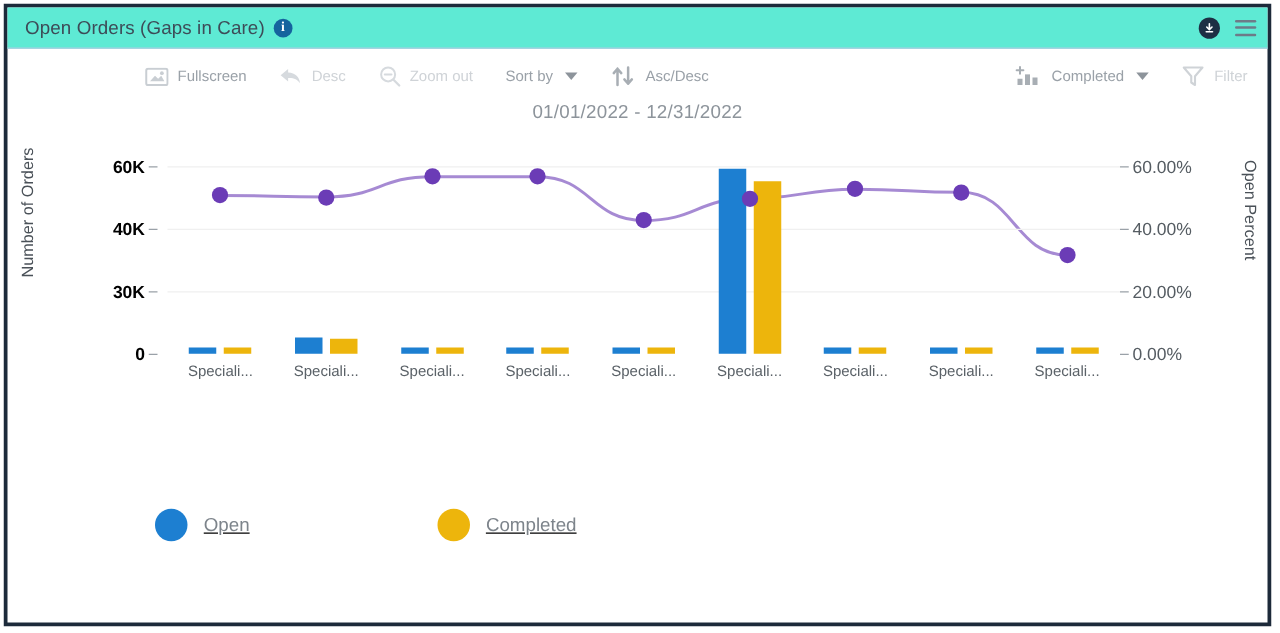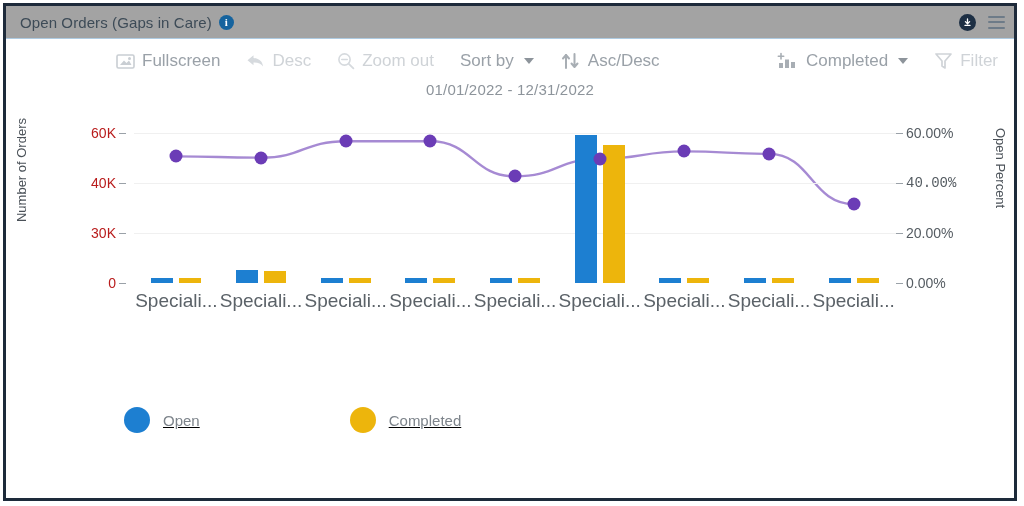--- a/index.html
+++ b/index.html
@@ -9,21 +9,21 @@
     position:absolute; left:3px; top:3px; width:1014px; height:498px;
     box-sizing:border-box;
     border:3px solid #1d2a3a;
     background:#ffffff;
   }
 
   
   .titlebar{
     position:relative;
     height:32px;
-    background:#a3a3a3;
+    background:#5eead4;
     border-bottom:1px solid #aecbe2;
     display:flex; align-items:center;
   }
   .title-text{
     margin-left:14px;
     font-size:15px;
     color:#3d4b57;
     letter-spacing:.1px;
     white-space:nowrap;
   }
@@ -43,21 +43,21 @@
   .burger{width:17px;height:13px;display:flex;flex-direction:column;justify-content:space-between;}
   .burger i{display:block;height:2px;background:#6d7b88;border-radius:1px;}
 
   
   .toolbar{
     position:relative;height:44px;display:flex;align-items:center;
     padding-left:110px; box-sizing:border-box;
   }
   .tb-item{
     display:flex;align-items:center;gap:7px;
-    font-size:17px;color:#9aa1a8;margin-right:26px;white-space:nowrap;
+    font-size:12px;color:#9aa1a8;margin-right:26px;white-space:nowrap;
   }
   .tb-item.dim{color:#cfd3d7;}
   .tb-item .ic{display:flex;align-items:center;justify-content:center;}
   .caret{
     width:0;height:0;border-left:5px solid transparent;border-right:5px solid transparent;
     border-top:6px solid #8d949b;margin-left:3px;
   }
   .tb-right{position:absolute;right:16px;top:0;height:44px;display:flex;align-items:center;}
   .tb-right .tb-item:last-child{margin-right:0;}
 
@@ -75,34 +75,34 @@
   }
   .axis-title.left{left:8px;top:8px;transform:rotate(180deg);}
   .axis-title.right{right:6px;top:18px;}
 
   .plot{
     position:absolute;left:128px;right:118px;top:10px;height:163px;
   }
   .gridline{position:absolute;left:0;right:0;height:1px;background:#f0f0f0;}
 
   .ylabels-left{position:absolute;left:60px;top:10px;height:163px;width:62px;}
-  .ylabels-left .lbl{position:absolute;right:12px;font-size:14px;color:#b91c1c;transform:translateY(-50%);}
+  .ylabels-left .lbl{position:absolute;right:12px;font-size:14px;color:#000000;transform:translateY(-50%);font-weight:bold;}
   .ylabels-left .tk{position:absolute;right:2px;width:7px;height:1px;background:#9aa1a8;}
 
   .ylabels-right{position:absolute;right:40px;top:10px;height:163px;width:80px;}
   .ylabels-right .lbl{position:absolute;left:12px;font-size:14px;color:#555c62;transform:translateY(-50%);white-space:nowrap;}
   .ylabels-right .tk{position:absolute;left:2px;width:7px;height:1px;background:#9aa1a8;}
 
   .bar{position:absolute;bottom:0;}
   .pt{position:absolute;width:13px;height:13px;border-radius:50%;background:#6b3cb6;
       transform:translate(-50%,-50%);}
   .lineSvg{position:absolute;left:0;top:0;width:100%;height:100%;overflow:visible;}
 
   .xlabels{position:absolute;left:128px;right:118px;top:180px;height:24px;}
-  .xlab{position:absolute;font-size:19px;color:#5b6268;transform:translateX(-50%);white-space:nowrap;}
+  .xlab{position:absolute;font-size:12px;color:#5b6268;transform:translateX(-50%);white-space:nowrap;}
 
   
   .legend{position:absolute;left:118px;top:392px;width:500px;text-decoration:underline;}
   .lrow{display:flex;align-items:center;height:44px;}
   .lg{display:flex;align-items:center;gap:13px;}
   .lg .dot{width:26px;height:26px;border-radius:50%;}
   .lg .txt{font-size:15px;color:#7d848b;}
   .lg.second{margin-left:150px;}
 </style>
 </head>
@@ -215,21 +215,21 @@
         <span class="lbl" style="top: 62.6923px;">40K</span>
         <span class="tk" style="top: 62.6923px;"></span>
         <span class="lbl" style="top: 12.5385px;">60K</span>
         <span class="tk" style="top: 12.5385px;"></span>
       </div>
     <div class="ylabels-right" id="yright">
         <span class="lbl" style="top: 163px;">0.00%</span>
         <span class="tk" style="top: 163px;"></span>
         <span class="lbl" style="top: 112.846px;">20.00%</span>
         <span class="tk" style="top: 112.846px;"></span>
-        <span class="lbl" style="top: 62.6923px; font-family: Liberation Mono, monospace;">40.00%</span>
+        <span class="lbl" style="top: 62.6923px;">40.00%</span>
         <span class="tk" style="top: 62.6923px;"></span>
         <span class="lbl" style="top: 12.5385px;">60.00%</span>
         <span class="tk" style="top: 12.5385px;"></span>
       </div>
 
     <div class="plot" id="plot">
       <svg class="lineSvg" id="lineSvg" preserveAspectRatio="none" viewBox="0 0 762 163">
           <path d="M 42.333333333333336 36.36153846153846 C 84.66666666666667 36.36153846153846 84.66666666666667 37.61538461538461 127 37.61538461538461 C 169.33333333333334 37.61538461538461 169.33333333333334 21.315384615384602 211.66666666666669 21.315384615384602 C 254 21.315384615384602 254 21.315384615384602 296.3333333333333 21.315384615384602 C 338.66666666666663 21.315384615384602 338.66666666666663 56.42307692307692 381 56.42307692307692 C 423.33333333333337 56.42307692307692 423.33333333333337 38.86923076923078 465.6666666666667 38.86923076923078 C 508 38.86923076923078 508 31.34615384615384 550.3333333333334 31.34615384615384 C 592.6666666666667 31.34615384615384 592.6666666666667 33.85384615384615 635.0000000000001 33.85384615384615 C 677.3333333333335 33.85384615384615 677.3333333333335 84.00769230769231 719.6666666666667 84.00769230769231" fill="none" stroke="#6b3cb6" stroke-opacity="0.6" stroke-width="2.4"></path>
         </svg>
     <div class="gridline" style="top: 112.846px;"></div>

